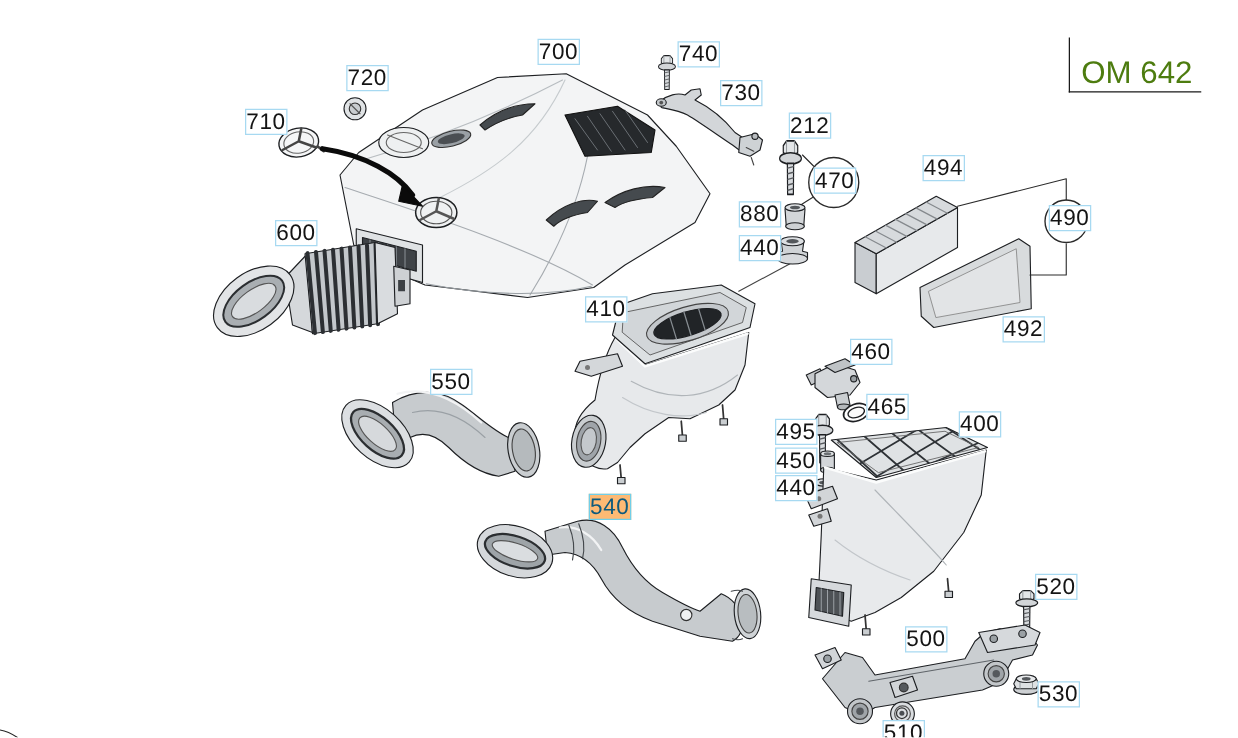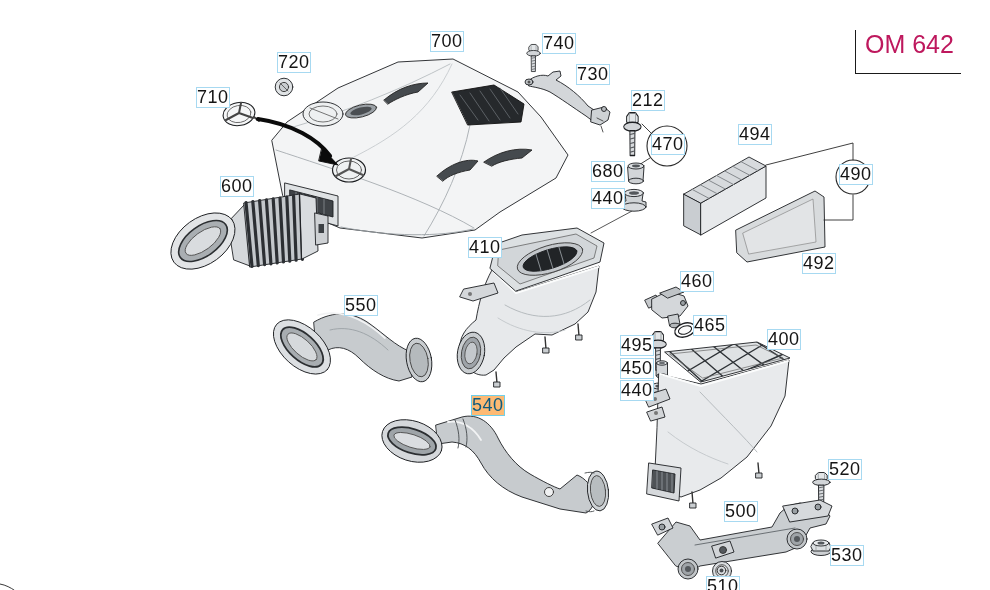--- a/index.html
+++ b/index.html
@@ -4,21 +4,21 @@
 <style>
   html,body{margin:0;padding:0;background:#fff}
   .stage{position:relative;width:990px;height:590px;background:#ffffff;overflow:hidden;
          font-family:"Liberation Sans",sans-serif}
   .stage svg{position:absolute;left:0;top:0}
   .lbl{position:absolute;background:#ffffff;border:1.5px solid #a7d9f1;color:#141414;
        font-size:18px;line-height:19px;padding:0 0;letter-spacing:.5px;white-space:nowrap}
   .lbl.sel{background:#fdba74;border-color:#70cfe9;color:#0d5a7d}
   .om{position:absolute;left:855px;top:30px;width:96px;height:43px;
       border-left:1.6px solid #1a1a1a;border-bottom:1.6px solid #1a1a1a;
-      display:flex;align-items:flex-start;padding-left:9px;font-size:25px;color:#be185d}
+      display:flex;align-items:flex-end;padding-left:9px;font-size:25px;color:#4d7c0f}
 </style>
 </head>
 <body>
 
 <div class="stage">
 
 <svg width="990" height="590" viewBox="0 0 990 590">
   <defs>
     <g id="bolt">
       <path d="M2.5,3 L5,0.5 L11,0.5 L13.5,3 L13.5,6.5 L11,9 L5,9 L2.5,6.5 Z" fill="#e3e6e8"></path>
@@ -301,21 +301,21 @@
 </svg>
 
 <div class="lbl" style="left:430px;top:31px">700</div>
 <div class="lbl" style="left:277px;top:52px">720</div>
 <div class="lbl" style="left:196px;top:87px">710</div>
 <div class="lbl" style="left:220px;top:176px">600</div>
 <div class="lbl" style="left:542px;top:33px">740</div>
 <div class="lbl" style="left:576px;top:64px">730</div>
 <div class="lbl" style="left:631px;top:90px">212</div>
 <div class="lbl" style="left:651px;top:134px">470</div>
-<div class="lbl" style="left:591px;top:161px">680</div>
+<div class="lbl" style="left:591px;top:161px">880</div>
 <div class="lbl" style="left:591px;top:188px">440</div>
 <div class="lbl" style="left:738px;top:124px">494</div>
 <div class="lbl" style="left:839px;top:164px">490</div>
 <div class="lbl" style="left:802px;top:253px">492</div>
 <div class="lbl" style="left:468px;top:237px">410</div>
 <div class="lbl" style="left:680px;top:271px">460</div>
 <div class="lbl" style="left:693px;top:315px">465</div>
 <div class="lbl" style="left:620px;top:335px">495</div>
 <div class="lbl" style="left:620px;top:358px">450</div>
 <div class="lbl" style="left:620px;top:380px">440</div>

